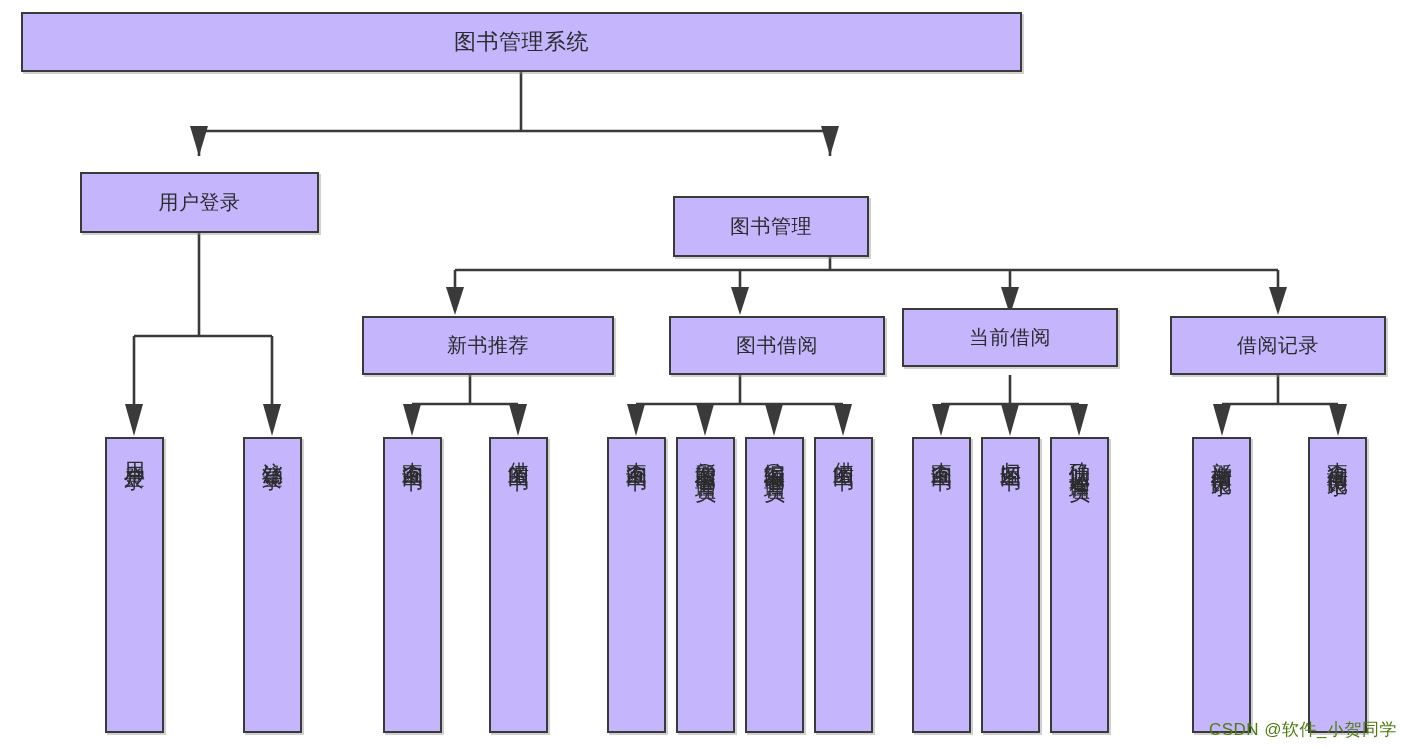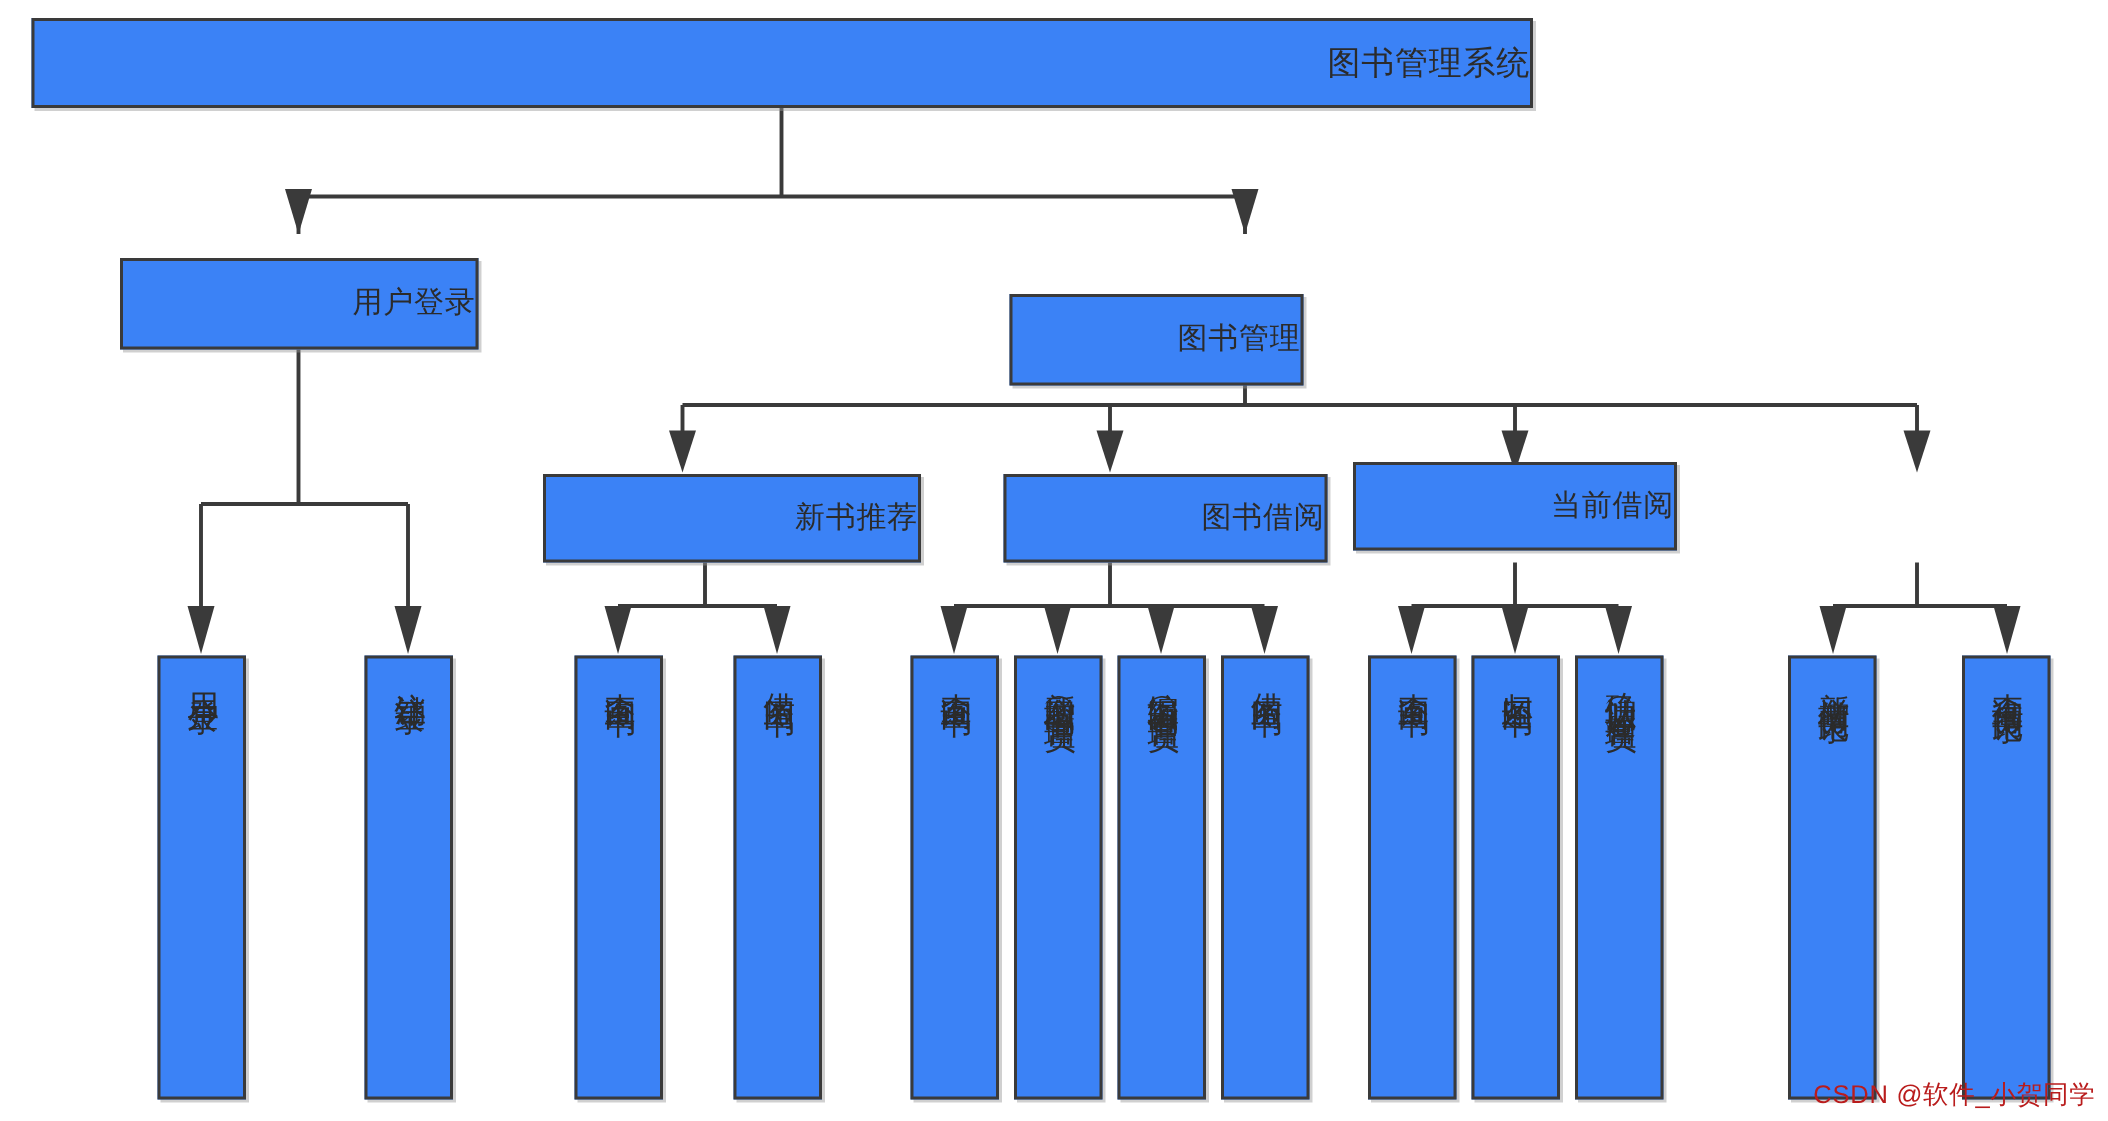--- a/index.html
+++ b/index.html
@@ -22,26 +22,26 @@
     position: absolute;
     left: 0;
     top: 0;
     width: 1405px;
     height: 747px;
     pointer-events: none;
   }
   .node {
     position: absolute;
     box-sizing: border-box;
-    background: #3b82f6;
+    background: #c4b5fd;
     border: 2.5px solid #3a3a3a;
     box-shadow: 2px 2px 0 rgba(150,150,150,0.45);
     display: flex;
     align-items: center;
-    justify-content: flex-end;
+    justify-content: center;
     color: #2b2b2b;
   }
   .node .label {
     display: block;
     text-align: center;
     line-height: 1.18;
     letter-spacing: 0.5px;
   }
   
   .node.horiz .label {
@@ -65,21 +65,21 @@
     font-size: 21px;
     line-height: 1.05;
     letter-spacing: 3px;
     margin: 0 auto;
   }
   .watermark {
     position: absolute;
     right: 8px;
     bottom: 6px;
     font-size: 17px;
-    color: #b91c1c;
+    color: #4d7c0f;
     letter-spacing: 0.5px;
     white-space: nowrap;
     user-select: none;
     margin-top: 27px;
   }
 </style>
 </head>
 <body>
 
 <div id="canvas">
@@ -179,20 +179,23 @@
   </div>
 
   <div class="node horiz lvl2" style="left:669px; top:316px; width:216px; height:59px;">
     <span class="label">图书借阅</span>
   </div>
 
   <div class="node horiz lvl2" style="left:902px; top:308px; width:216px; height:59px;">
     <span class="label">当前借阅</span>
   </div>
 
+  <div class="node horiz lvl2" style="left:1170px; top:316px; width:216px; height:59px;">
+    <span class="label">借阅记录</span>
+  </div>
 
   <div class="node vert" style="left:105px; top:437px; width:59px; height:296px;">
     <span class="label">用户登录</span>
   </div>
 
   <div class="node vert" style="left:243px; top:437px; width:59px; height:296px;">
     <span class="label">注销登录</span>
   </div>
 
   <div class="node vert" style="left:383px; top:437px; width:59px; height:296px;">

